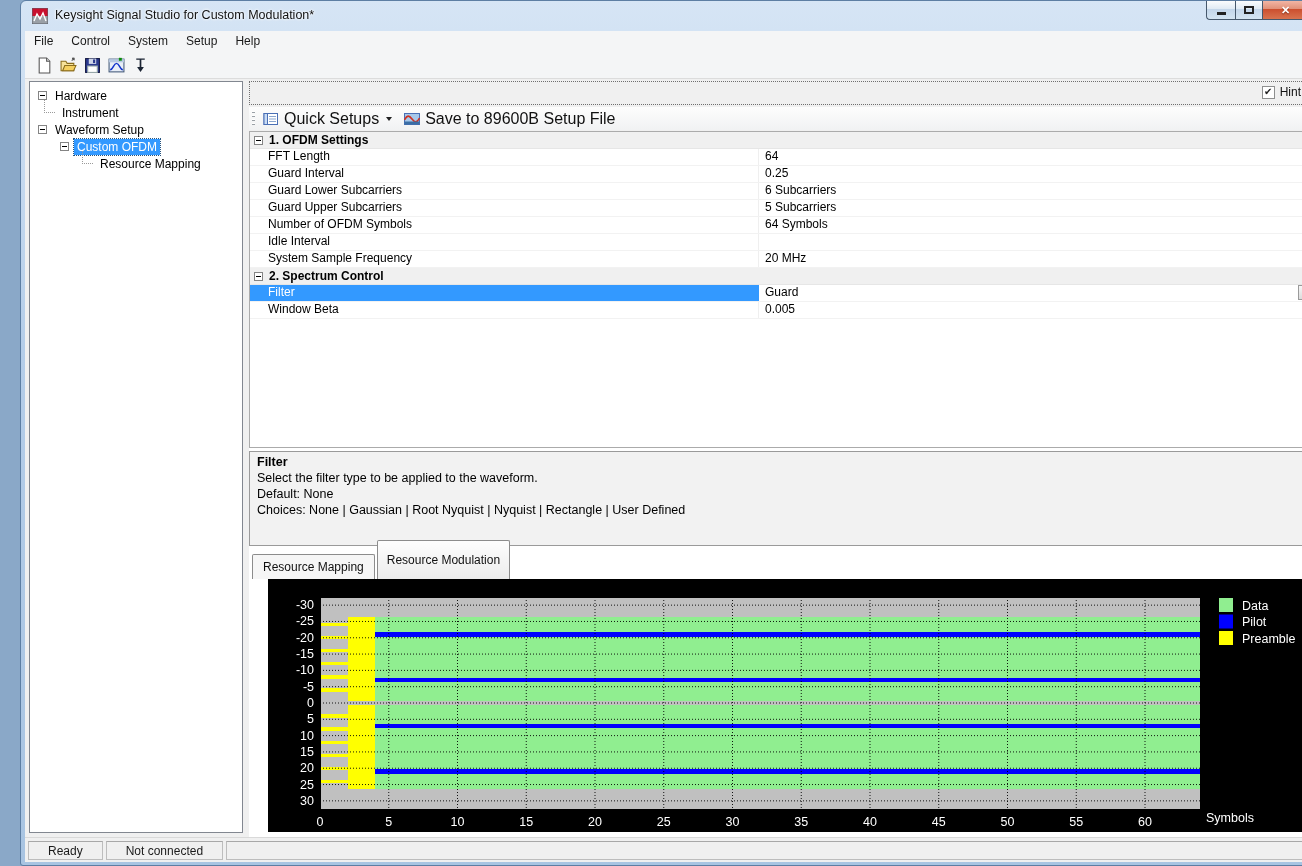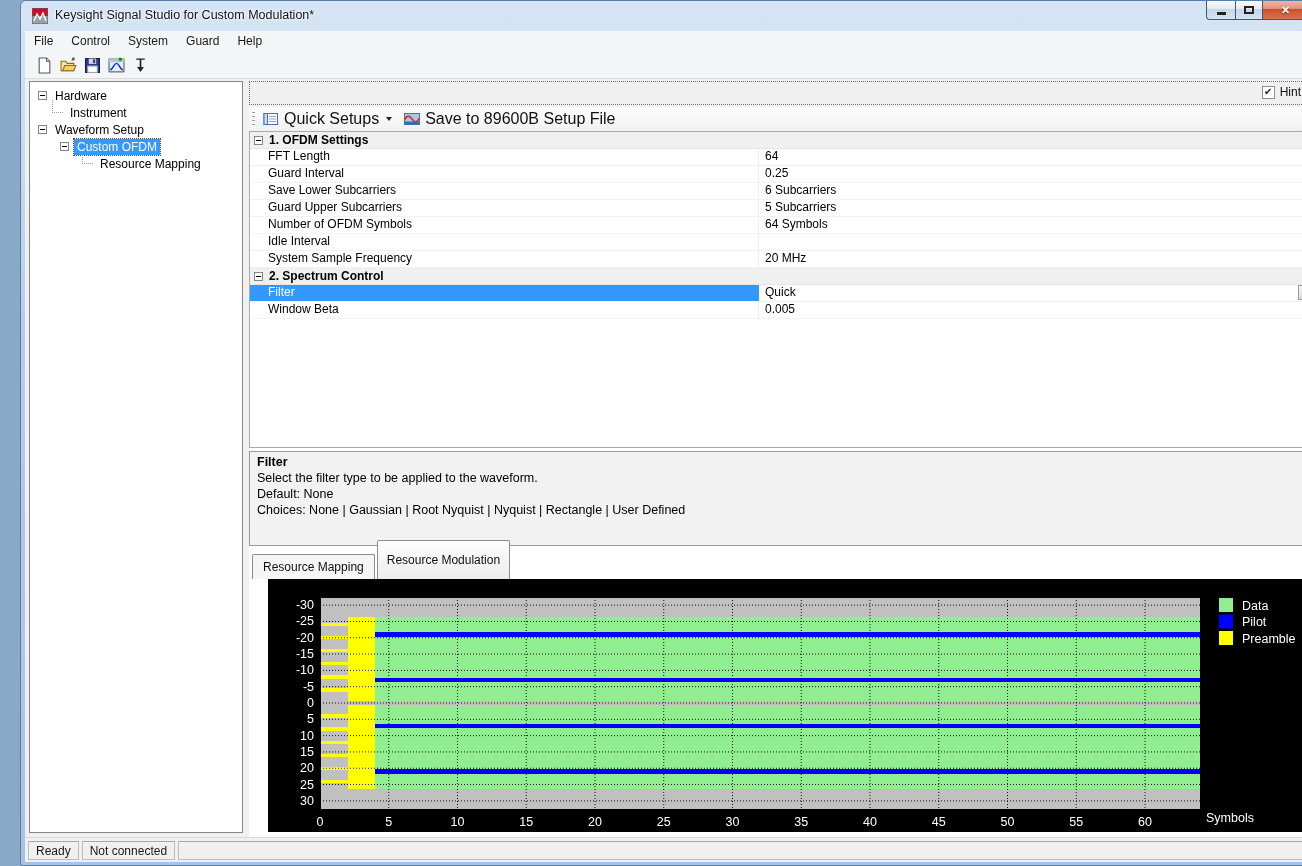--- a/index.html
+++ b/index.html
@@ -65,21 +65,21 @@
   
   .tab-strip{position:absolute;left:224px;top:522px;width:1067px;height:26px;background:#fff;display:flex;align-items:flex-end;padding-left:3px;box-sizing:border-box;font-size:12px;}
   .tab{border:1px solid #8c8c8c;border-bottom:none;background:linear-gradient(#fdfdfd,#ececec);padding:12px 9px;margin-right:2px;border-radius:2px 2px 0 0;color:#111;}
   .tab.active{background:#f6f6f6;padding:5px 10px;position:relative;z-index:2;}
   
   .chart-panel{position:absolute;left:243px;top:548px;width:1059px;height:253px;background:#000;}
   .chart-panel svg{display:block;}
   .chart-panel text{fill:#fff;font-family:"Liberation Sans",sans-serif;font-size:12.5px;}
   
   .status-bar{position:absolute;left:0;top:806px;width:100%;height:25px;background:#f0f0f0;border-top:1px solid #d9d9d9;display:flex;align-items:center;box-sizing:border-box;font-size:12px;color:#1a1a1a;}
-  .sb-panel{height:19px;line-height:18px;box-sizing:border-box;border:1px solid #bdbdbd;border-top-color:#a8a8a8;margin-left:3px;padding:0 7px;background:#f0f0f0;white-space:nowrap;}
+  .sb-panel{height:19px;line-height:18px;box-sizing:border-box;border:1px solid #bdbdbd;border-top-color:#a8a8a8;margin-left:3px;padding:0 19px;background:#f0f0f0;white-space:nowrap;}
   .sb-panel.fill{flex:1;margin-right:4px;}
 </style>
 </head>
 <body>
 
 <div class="window">
   <div class="titlebar">
     <span class="app-icon">
       <svg viewBox="0 0 16 16" width="16" height="16">
         <rect x="0" y="0" width="16" height="8" fill="#c8102e"></rect>
@@ -96,21 +96,21 @@
       <div class="cap-btn max">
           <span class="maxbox"></span>
         </div>
       <div class="cap-btn close">
           <span>✕</span>
         </div>
     </div>
   </div>
 
   <div class="window-body">
-    <div class="menubar" id="menubar"><span class="menu-item">File</span><span class="menu-item">Control</span><span class="menu-item">System</span><span class="menu-item">Guard</span><span class="menu-item">Help</span></div>
+    <div class="menubar" id="menubar"><span class="menu-item">File</span><span class="menu-item">Control</span><span class="menu-item">System</span><span class="menu-item">Setup</span><span class="menu-item">Help</span></div>
     <div class="toolbar" id="toolbar">
         <span class="tb-btn">
           <span style="display: flex;">
             <svg viewBox="0 0 16 16">
               <path d="M3 1h7l3 3v11H3z" fill="#fff" stroke="#555"></path>
               <path d="M10 1v3h3" fill="#dcdcdc" stroke="#555"></path>
             </svg>
           </span>
         </span>
         <span class="tb-btn">
@@ -151,21 +151,21 @@
             </svg>
           </span>
         </span>
       </div>
 
     <div class="tree-panel" id="tree">
         <div class="tree-row" style="padding-left: 8px;">
           <span class="expbox"></span>
           <span class="tree-label">Hardware</span>
         </div>
-        <div class="tree-row" style="padding-left: 22px;">
+        <div class="tree-row" style="padding-left: 14px;">
           <span class="elbow"></span>
           <span class="tree-label">Instrument</span>
         </div>
         <div class="tree-row" style="padding-left: 8px;">
           <span class="expbox"></span>
           <span class="tree-label">Waveform Setup</span>
         </div>
         <div class="tree-row" style="padding-left: 30px; align-items: center;">
           <span class="expbox"></span>
           <span class="tree-label selected">Custom OFDM</span>
@@ -221,21 +221,21 @@
         </div>
         <div class="grid-row">
           <div class="cell-name">FFT Length</div>
           <div class="cell-value"><span>64</span></div>
         </div>
         <div class="grid-row">
           <div class="cell-name">Guard Interval</div>
           <div class="cell-value"><span>0.25</span></div>
         </div>
         <div class="grid-row">
-          <div class="cell-name">Save Lower Subcarriers</div>
+          <div class="cell-name">Guard Lower Subcarriers</div>
           <div class="cell-value"><span>6 Subcarriers</span></div>
         </div>
         <div class="grid-row">
           <div class="cell-name">Guard Upper Subcarriers</div>
           <div class="cell-value"><span>5 Subcarriers</span></div>
         </div>
         <div class="grid-row">
           <div class="cell-name">Number of OFDM Symbols</div>
           <div class="cell-value"><span>64 Symbols</span></div>
         </div>
@@ -245,21 +245,21 @@
         <div class="grid-row">
           <div class="cell-name">System Sample Frequency</div>
           <div class="cell-value"><span>20 MHz</span></div>
         </div>
         <div class="section-header">
           <span class="expbox"></span>
           <span>2. Spectrum Control</span>
         </div>
         <div class="grid-row selected">
           <div class="cell-name">Filter</div>
-          <div class="cell-value"><span>Quick</span><span class="combo-btn">
+          <div class="cell-value"><span>Guard</span><span class="combo-btn">
               <span></span>
             </span></div>
         </div>
         <div class="grid-row">
           <div class="cell-name">Window Beta</div>
           <div class="cell-value"><span>0.005</span></div>
         </div>
       </div>
 
     <div class="hint-panel">

